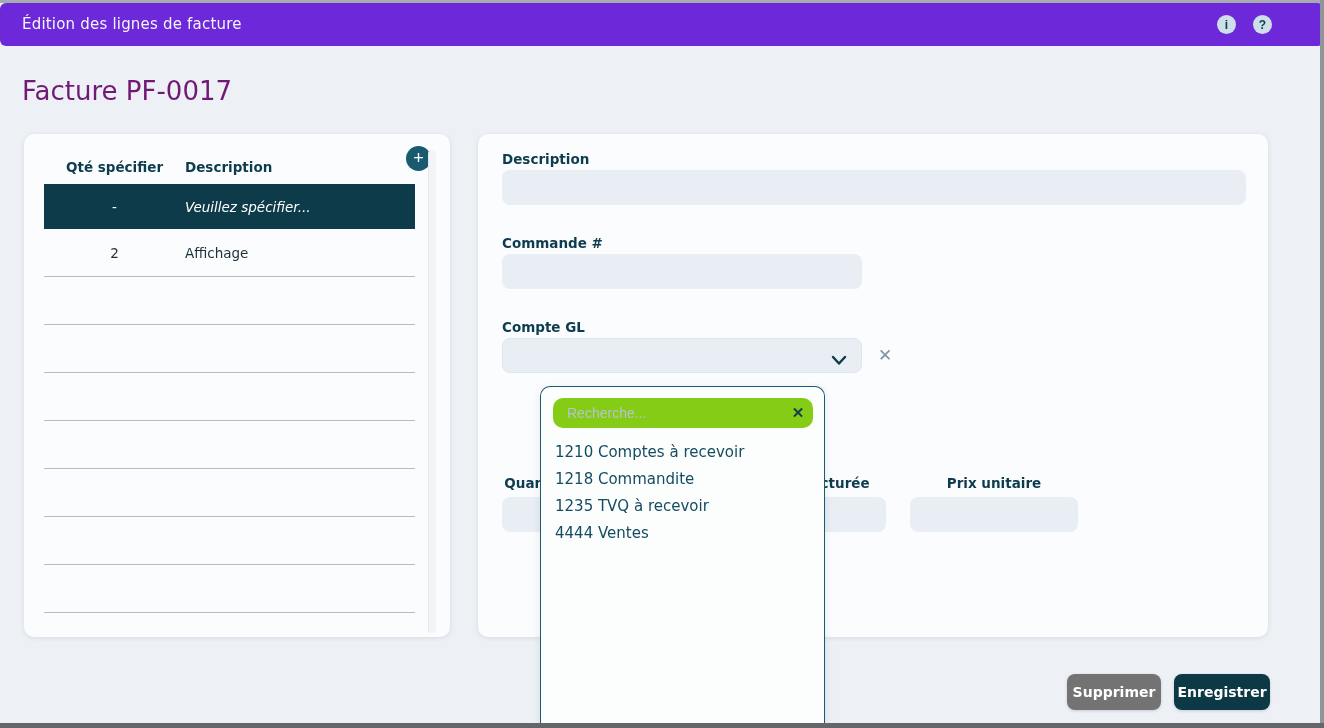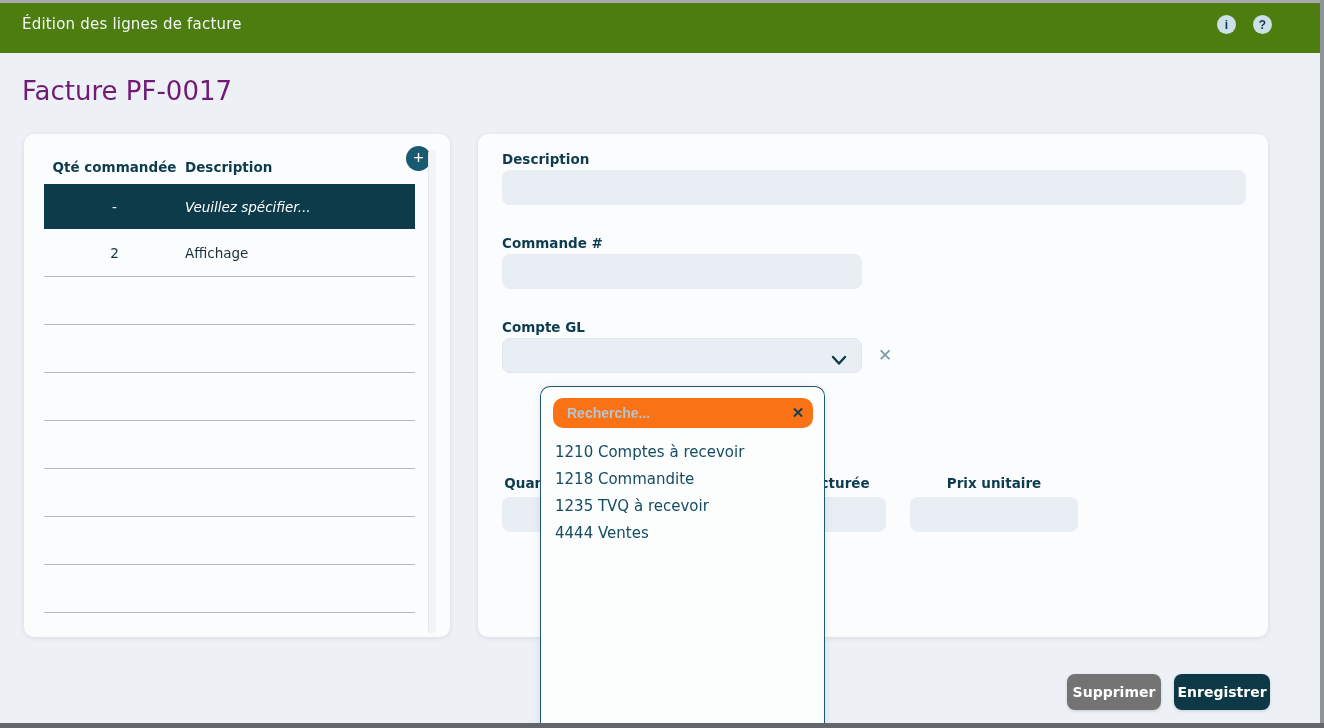--- a/index.html
+++ b/index.html
@@ -11,22 +11,22 @@
     background: #edf1f6; overflow: hidden;
   }
 
   
   .frame-top    { position: absolute; z-index: 60; left: 0; top: 0; width: 100%; height: 3px; background: #a7abb0; }
   .frame-right  { position: absolute; z-index: 60; right: 0; top: 0; width: 4px; height: 100%; background: #8f949a; }
   .frame-bottom { position: absolute; z-index: 60; left: 0; bottom: 0; width: 100%; height: 5px; background: #63676c; }
 
   
   .titlebar {
-    position: absolute; left: 0; top: 3px; width: 100%; height: 50px;
-    background: #4d7c0f; color: #f1f6f8;
+    position: absolute; left: 0; top: 3px; width: 100%; height: 43px;
+    background: #6d28d9; color: #f1f6f8; border-radius: 6px;
   }
   .titlebar-text {
     position: absolute; left: 22px; top: 0; line-height: 43px;
     font-size: 15px; font-weight: 500; letter-spacing: 0.2px;
   }
   .tb-icon {
     position: absolute; top: 12px; width: 19px; height: 19px; border-radius: 50%;
     background: #cde0e9; color: #0c3a48; font-size: 12px; font-weight: bold;
     display: flex; align-items: center; justify-content: center; cursor: pointer;
     border: none;
@@ -103,22 +103,22 @@
   .fg3 { left: 432px; }
 
   
   .gl-dropdown {
     position: absolute; z-index: 40; left: 540px; top: 386px; width: 285px; height: 342px;
     background: #fcfdfd; border: 1px solid #1d5a72; border-bottom: none;
     border-radius: 10px 10px 0 0; box-shadow: 0 2px 8px rgba(20,40,60,0.10);
   }
   .dd-search {
     position: absolute; left: 12px; top: 11px; width: 260px; height: 30px;
-    background: #f97316; border: none; border-radius: 10px; padding: 0 34px 0 14px;
-    font-size: 14px; color: #33505e; outline: none; font-weight: bold;
+    background: #84cc16; border: none; border-radius: 10px; padding: 0 34px 0 14px;
+    font-size: 14px; color: #33505e; outline: none;
   }
   .dd-search::placeholder { color: #b7c3ce; opacity: 1; }
   .dd-search-clear {
     position: absolute; left: 246px; top: 15px; width: 22px; height: 22px;
     background: none; border: none; color: #143f50; font-size: 15px; font-weight: 600;
     cursor: pointer; line-height: 22px; text-align: center; padding: 0;
   }
   .dd-options { position: absolute; left: 0; top: 52px; width: 100%; list-style: none; }
   .dd-option {
     height: 27px; line-height: 27px; padding-left: 14px; font-size: 15px;
@@ -145,21 +145,21 @@
     <button class="tb-icon help">?</button>
   </div>
 
   <div class="page-title">Facture PF-0017</div>
 
   <div class="card left">
     <button class="add-btn">+</button>
     <div class="scroll-track"></div>
     <div class="tbl">
       <div class="tbl-header">
-        <div class="col-qty">Qté commandée</div>
+        <div class="col-qty">Qté spécifier</div>
         <div class="col-desc">Description</div>
       </div>
       <div class="tbl-row selected">
         <div class="col-qty">-</div>
         <div class="col-desc">Veuillez spécifier...</div>
       </div>
       <div class="tbl-row">
         <div class="col-qty">2</div>
         <div class="col-desc">Affichage</div>
       </div>

